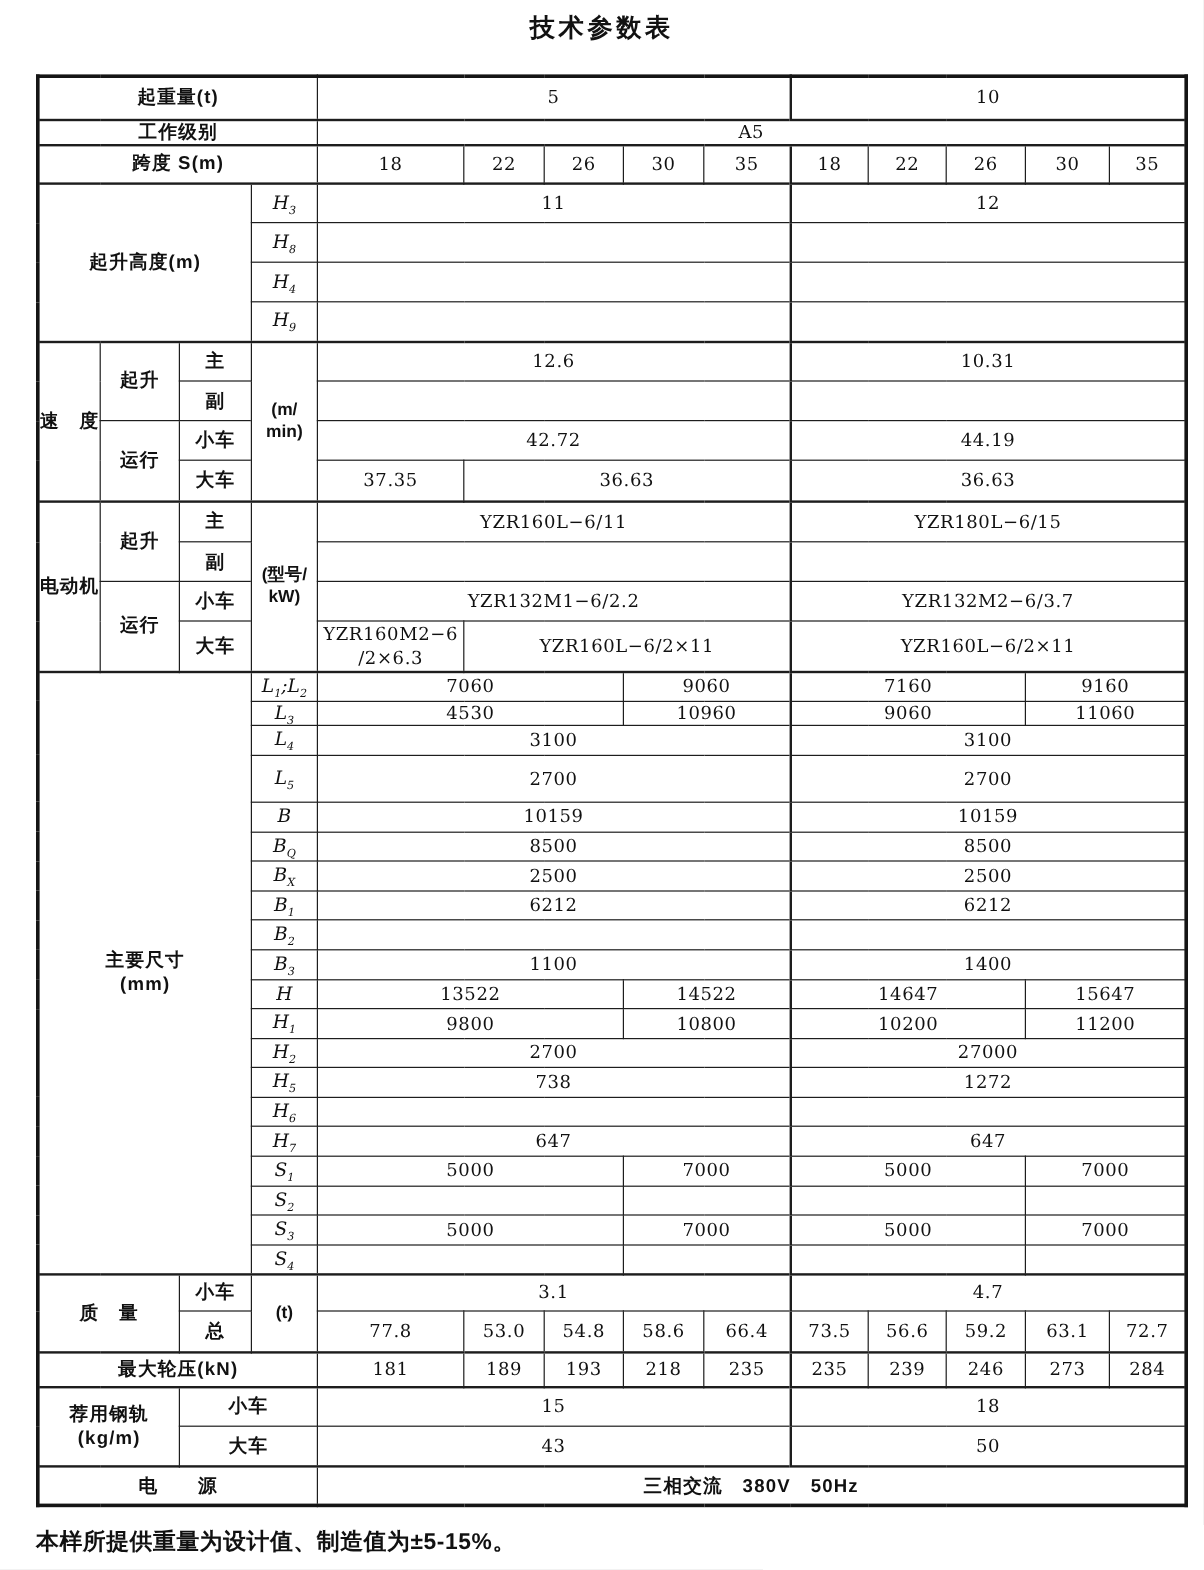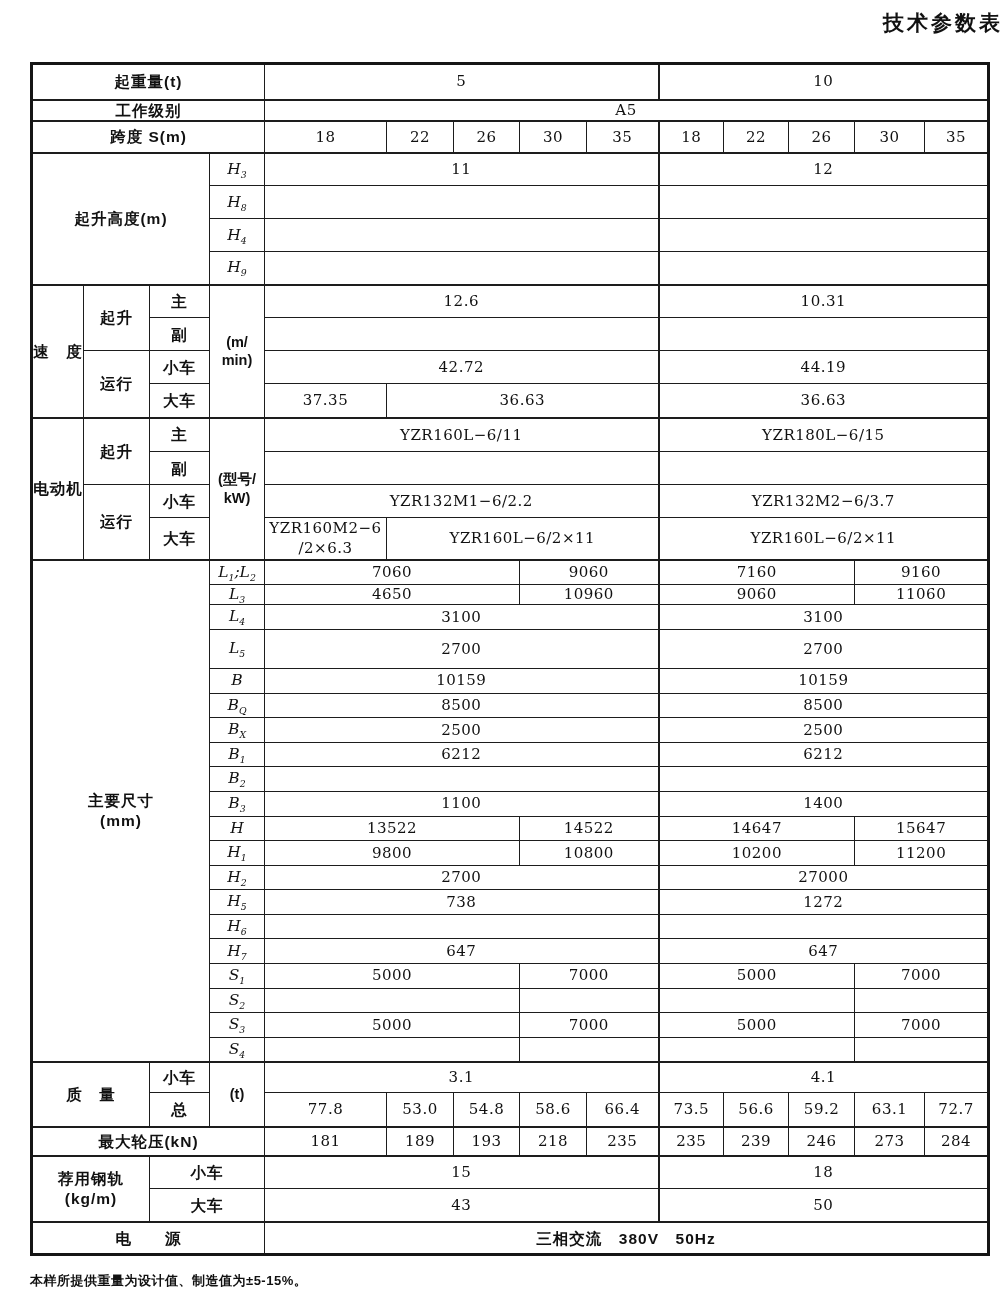--- a/index.html
+++ b/index.html
@@ -4,21 +4,21 @@
 <style>
   html,body { margin:0; padding:0; background:#e8e8e8; }
   .page {
     position:relative; width:1003px; height:1308px; margin:0 auto;
     background:#ffffff; color:#111;
     font-family:"Liberation Sans", sans-serif;
     overflow:hidden;
   }
   .title {
     position:absolute; top:9px; left:0; width:100%;
-    text-align:right; font-size:21px; font-weight:bold; letter-spacing:3px;
+    text-align:center; font-size:21px; font-weight:bold; letter-spacing:3px;
   }
   table.spec {
     position:absolute; left:30px; top:62px; width:957px;
     border-collapse:collapse; table-layout:fixed;
     border:3px solid #151515;
   }
   td {
     border:1.5px solid #1d1d1d;
     padding:0; margin:0;
     text-align:center; vertical-align:middle;
@@ -28,21 +28,21 @@
   tr.sec > td { border-top-width:2.5px; }
   td.tl { border-left-width:2.5px; }
   .lbl { font-weight:600; font-size:15.5px; letter-spacing:1px;margin-left:22px; }
   .num { font-family:"DejaVu Serif","Liberation Serif",serif; font-size:15px; letter-spacing:0.5px; }
   .sub { font-family:"DejaVu Serif","Liberation Serif",serif; font-style:italic; font-size:15.5px; }
   .sub sub, .num sub { font-size:0.6em; line-height:0; }
   .unit { font-weight:600; font-size:14.5px; letter-spacing:0; }
   .two-line div { line-height:1.3; }
   .foot {
     position:absolute; left:30px; top:1272px;
-    font-size:13px; font-weight:600; letter-spacing:0.5px;
+    font-size:19px; font-weight:600; letter-spacing:0.5px;
   }
 </style>
 </head>
 <body>
 
 <div class="page">
   <div class="title">技术参数表</div>
 
   <table class="spec">
     <colgroup>
@@ -177,21 +177,21 @@
         <div>(mm)</div>
       </td>
       <td class="sub">L<sub>1</sub>;L<sub>2</sub></td>
       <td colspan="3" class="num">7060</td>
       <td colspan="2" class="num">9060</td>
       <td colspan="3" class="num tl">7160</td>
       <td colspan="2" class="num">9160</td>
     </tr>
     <tr style="height:18px">
       <td class="sub">L<sub>3</sub></td>
-      <td colspan="3" class="num">4650</td>
+      <td colspan="3" class="num">4530</td>
       <td colspan="2" class="num">10960</td>
       <td colspan="3" class="num tl">9060</td>
       <td colspan="2" class="num">11060</td>
     </tr>
     <tr style="height:24.6px">
       <td class="sub">L<sub>4</sub></td>
       <td colspan="5" class="num">3100</td>
       <td colspan="5" class="num tl">3100</td>
     </tr>
     <tr style="height:39px">
@@ -290,21 +290,21 @@
       <td colspan="2"></td>
       <td colspan="3" class="tl"></td>
       <td colspan="2"></td>
     </tr>
 
     <tr class="sec" style="height:31px">
       <td colspan="2" rowspan="2" class="lbl">质　量</td>
       <td class="lbl">小车</td>
       <td rowspan="2" class="unit">(t)</td>
       <td colspan="5" class="num">3.1</td>
-      <td colspan="5" class="num tl">4.1</td>
+      <td colspan="5" class="num tl">4.7</td>
     </tr>
     <tr style="height:34px">
       <td class="lbl">总</td>
       <td class="num">77.8</td>
       <td class="num">53.0</td>
       <td class="num">54.8</td>
       <td class="num">58.6</td>
       <td class="num">66.4</td>
       <td class="num tl">73.5</td>
       <td class="num">56.6</td>

